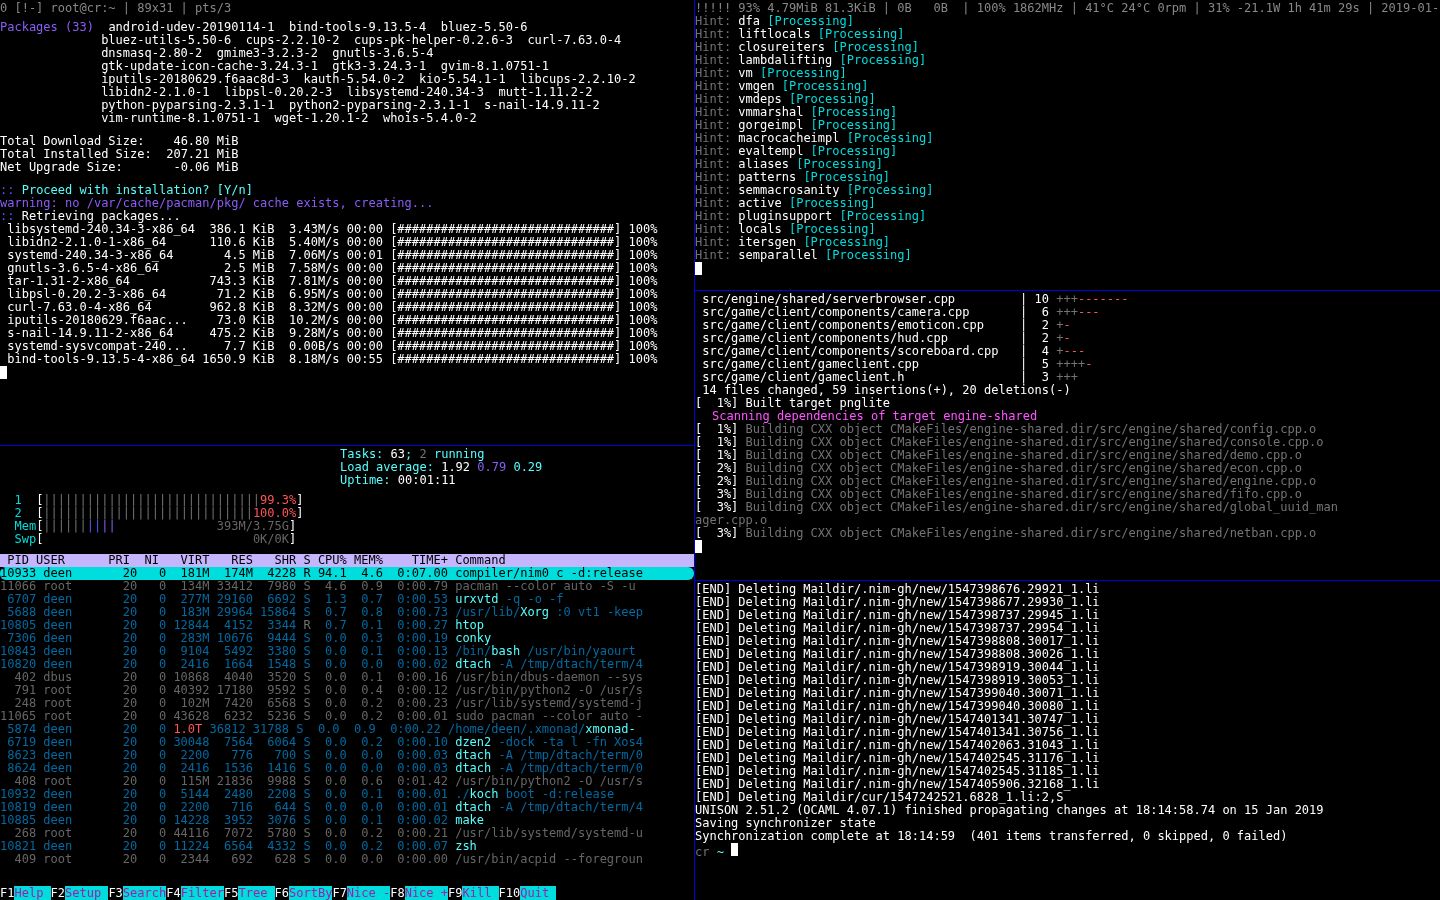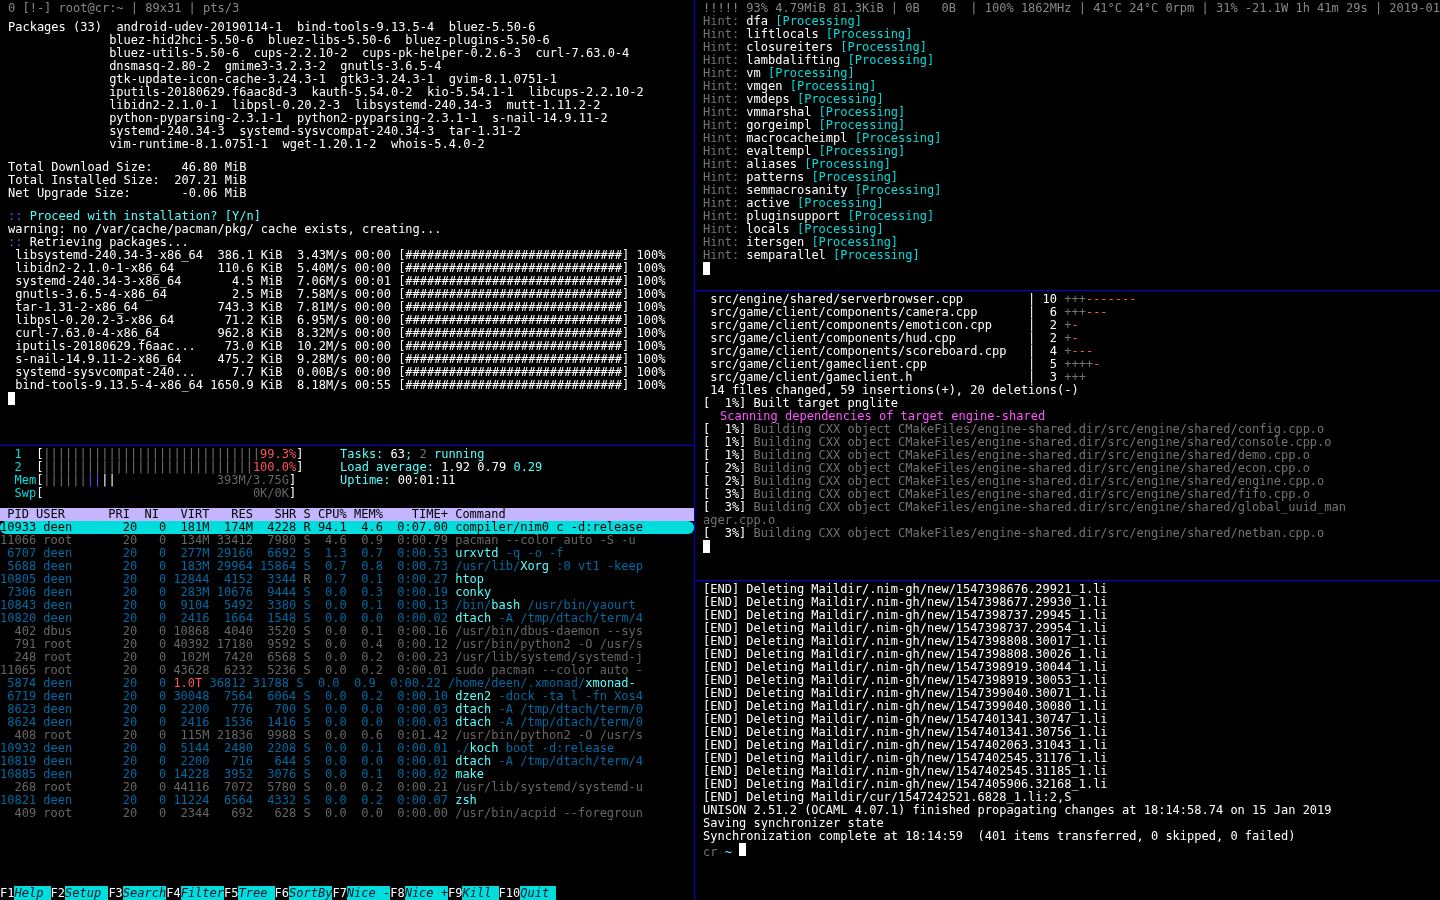--- a/index.html
+++ b/index.html
@@ -5,56 +5,54 @@
 * { margin:0; padding:0; box-sizing:border-box; }
 body {
   background:#000; color:#aaa;
   font-family:"DejaVu Sans Mono","Liberation Mono",monospace;
   font-size:12px; line-height:13px;
   width:1440px; height:900px; overflow:hidden;
 }
 .screen { display:grid; grid-template-columns:695px 745px; grid-template-rows:900px; }
 .left  { display:grid; grid-template-rows:445px 455px; border-right:1px solid #00d; }
 .right { display:grid; grid-template-rows:290px 290px 320px; }
-.pane { position:relative; padding:2px 8px; overflow:hidden; }
+.pane { position:relative; padding:2px 0; overflow:hidden; }
 .titlebar { color:#888; font-size:12px; } .brgreen { color:#737373; }
 .cyan  { color:#0dd; } .brcyan { color:#5ff; }
-.yellow{ color:#ffffff; }
+.yellow{ color:#8b5cf6; }
 .red   { color:#f55; }
 .magenta{ color:#f5f;margin-left:17px; }
 .blue  { color:#55f; }
 .white { color:#fff; }
 .grey  { color:#666; }
 .teal  { color:#0369a1; }
 .bar-bg { background:#c4b5fd; color:#000; }
 .cursor { background:#fff; display:inline-block; width:7px; height:13px; }
 .row { white-space:pre; }
 .htop-fkeys span.k { color:#fff;text-align:right; }
-.htop-fkeys span.l { background:#0dd; color:#0f172a;font-style:italic; }
+.htop-fkeys span.l { background:#0dd; color:#a21caf; }
 .sep { border-top:1px solid #00d; }
 </style>
 </head>
 <body>
 
 <div class="screen">
 <div class="left">
 
 <div class="pane">
   <div class="titlebar row"><span>0 [!-] root@cr:~ | 89x31 | pts/3</span></div>
   <div style="height:6px"></div>
   <div class="row"><span class="yellow">Packages (33)</span><span class="white">  </span><span class="white">android-udev-20190114-1  bind-tools-9.13.5-4  bluez-5.50-6</span></div>
   <div id="pkglines">
-          <div class="row white">              bluez-hid2hci-5.50-6  bluez-libs-5.50-6  bluez-plugins-5.50-6</div>
           <div class="row white">              bluez-utils-5.50-6  cups-2.2.10-2  cups-pk-helper-0.2.6-3  curl-7.63.0-4</div>
           <div class="row white">              dnsmasq-2.80-2  gmime3-3.2.3-2  gnutls-3.6.5-4</div>
           <div class="row white">              gtk-update-icon-cache-3.24.3-1  gtk3-3.24.3-1  gvim-8.1.0751-1</div>
           <div class="row white">              iputils-20180629.f6aac8d-3  kauth-5.54.0-2  kio-5.54.1-1  libcups-2.2.10-2</div>
           <div class="row white">              libidn2-2.1.0-1  libpsl-0.20.2-3  libsystemd-240.34-3  mutt-1.11.2-2</div>
           <div class="row white">              python-pyparsing-2.3.1-1  python2-pyparsing-2.3.1-1  s-nail-14.9.11-2</div>
-          <div class="row white">              systemd-240.34-3  systemd-sysvcompat-240.34-3  tar-1.31-2</div>
           <div class="row white">              vim-runtime-8.1.0751-1  wget-1.20.1-2  whois-5.4.0-2</div>
         </div>
   <div style="height:10px"></div>
   <div id="sizes">
           <div class="row"><span class="white">Total Download Size:  </span><span class="white">  46.80 MiB</span></div>
           <div class="row"><span class="white">Total Installed Size: </span><span class="white"> 207.21 MiB</span></div>
           <div class="row"><span class="white">Net Upgrade Size:     </span><span class="white">  -0.06 MiB</span></div>
         </div>
   <div style="height:10px"></div>
   <div class="row"><span class="blue">:: </span><span class="brcyan">Proceed with installation? [Y/n]</span></div>
@@ -71,21 +69,21 @@
           <div class="row white"> iputils-20180629.f6aac...    73.0 KiB  10.2M/s 00:00 [##############################] 100%</div>
           <div class="row white"> s-nail-14.9.11-2-x86_64     475.2 KiB  9.28M/s 00:00 [##############################] 100%</div>
           <div class="row white"> systemd-sysvcompat-240...     7.7 KiB  0.00B/s 00:00 [##############################] 100%</div>
           <div class="row white"> bind-tools-9.13.5-4-x86_64 1650.9 KiB  8.18M/s 00:55 [##############################] 100%</div>
         </div>
   <span class="cursor"></span>
 </div>
 
 <div class="pane sep" style="padding:2px 0 0 0;">
   <div style="display:flex;">
-    <div style="flex:0 0 340px;">
+    <div style="flex:0 0 340px;margin-top:46px;">
       <div class="row"><span class="cyan">  1  </span><span class="white">[</span><span class="brgreen">||||||||||||||||||||||||||||||</span><span class="red">99.3%</span><span class="white">]</span></div>
       <div class="row"><span class="cyan">  2  </span><span class="white">[</span><span class="brgreen">|||||||||||||||||||||||||||||</span><span class="red">100.0%</span><span class="white">]</span></div>
       <div class="row"><span class="cyan">  Mem</span><span class="white">[</span><span class="brgreen">||||||</span><span class="blue">||</span><span class="yellow">||</span><span>              </span><span class="grey">393M/3.75G</span><span class="white">]</span></div>
       <div class="row"><span class="cyan">  Swp</span><span class="white">[</span><span>                             </span><span class="grey">0K/0K</span><span class="white">]</span></div>
     </div>
     <div>
       <div class="row"><span class="brcyan">Tasks: </span><span class="white">63</span><span class="brcyan">; </span><span class="brgreen">2</span><span class="brcyan"> running</span></div>
       <div class="row brcyan"><span>Load average: </span><span class="white">1.92 </span><span class="yellow">0.79 </span><span class="brcyan">0.29</span></div>
       <div class="row"><span class="brcyan">Uptime: </span><span class="white">00:01:11</span></div>
     </div>

